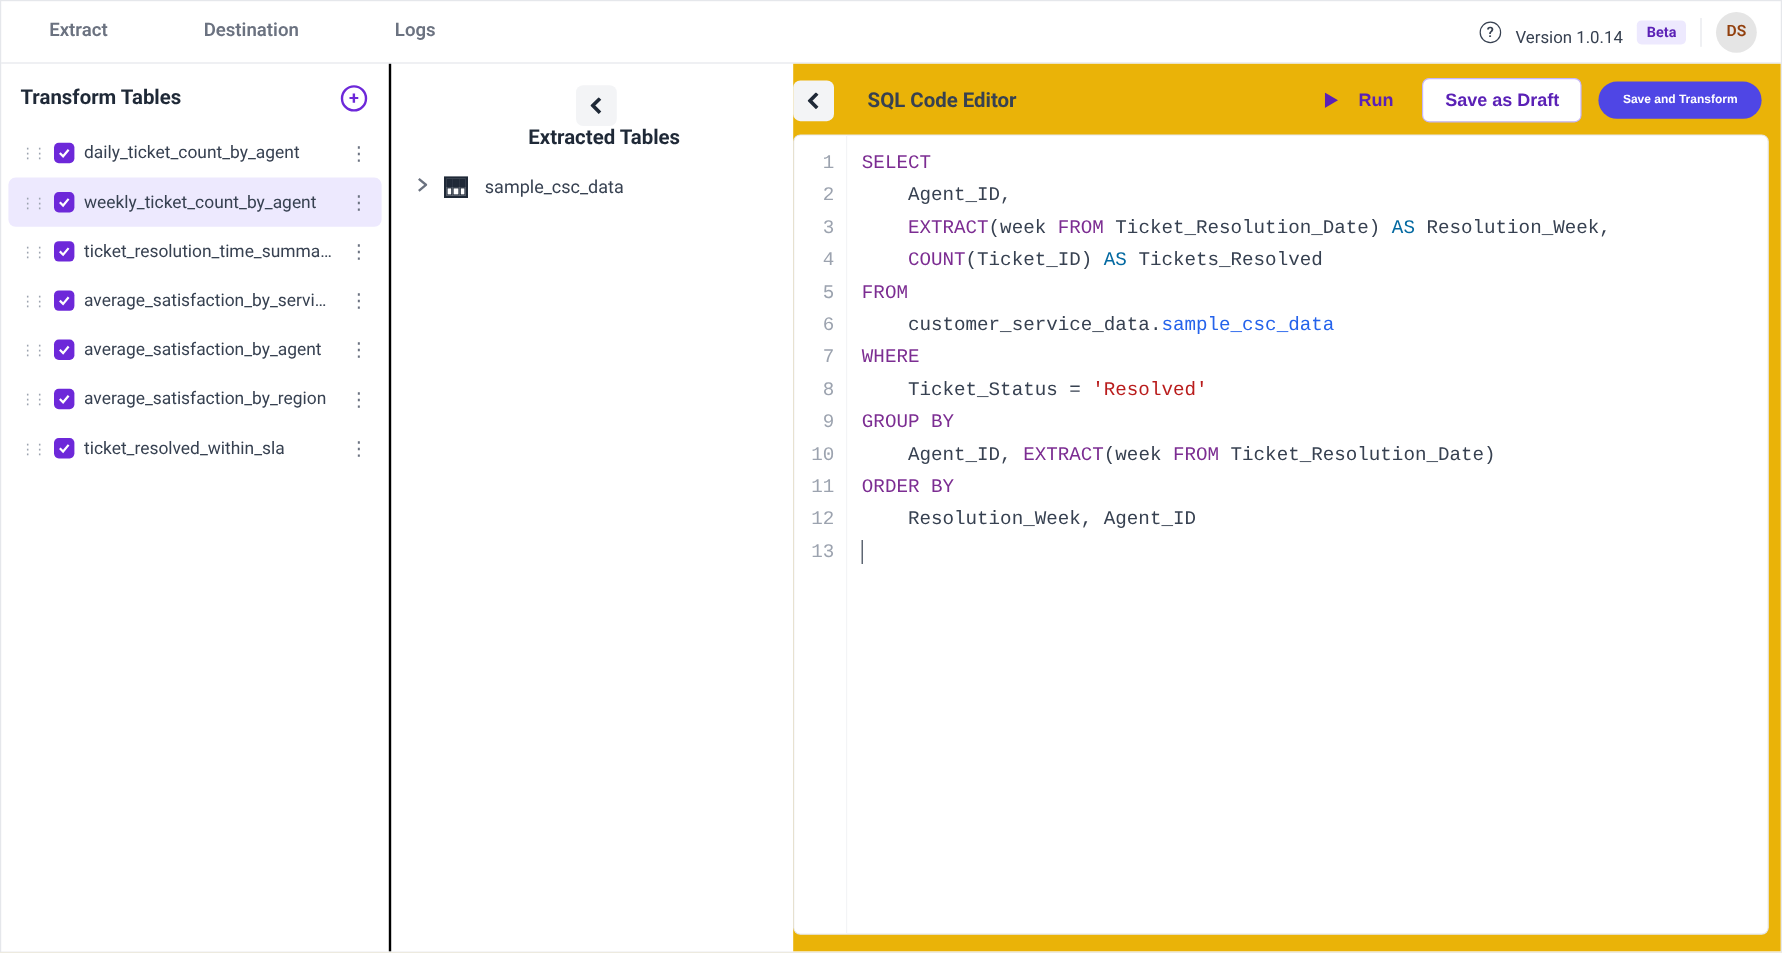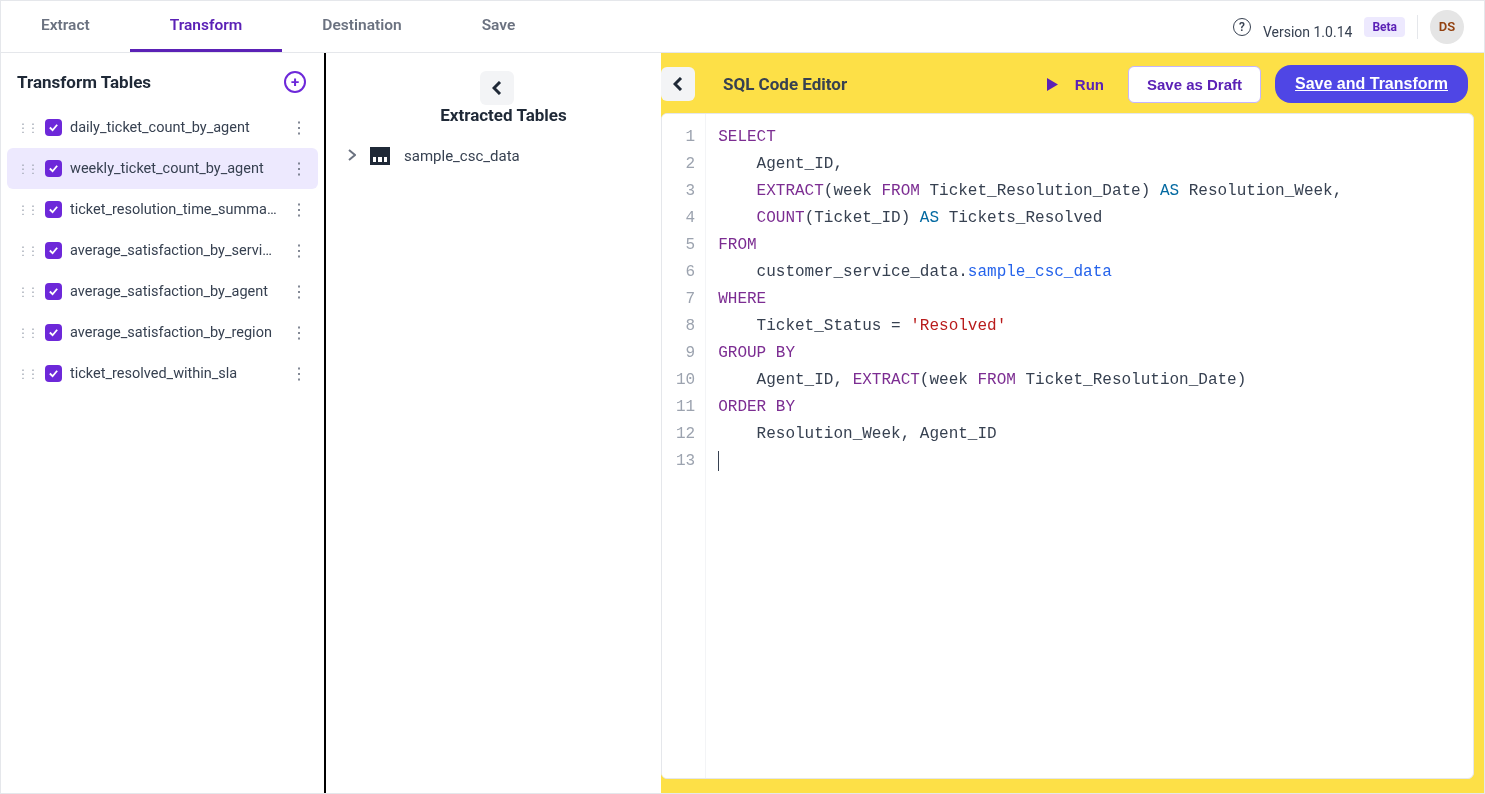--- a/index.html
+++ b/index.html
@@ -99,37 +99,37 @@
     .ex-item { display: flex; align-items: center; gap: 14px; padding: 4px 6px; cursor: pointer; }
     .chevron-r { color: #6b7280; }
     .table-icon {
       width: 20px; height: 18px; border: 2px solid #1f2937; display: grid;
       grid-template-columns: 1fr 1fr 1fr; grid-template-rows: 1fr 1fr;
     }
     .table-icon > div { border: 0.5px solid #1f2937; }
     .table-icon .hdr { background: #1f2937; }
     .ex-name { font-size: 15px; color: #374151; }
     
-    .panel-editor { flex: 1; display: flex; flex-direction: column; background: #fde047; padding: 10px 10px 14px 0; }
+    .panel-editor { flex: 1; display: flex; flex-direction: column; background: #eab308; padding: 10px 10px 14px 0; }
     .editor-header {
       display: flex; align-items: center; gap: 14px; padding: 2px 6px 10px 0;
     }
     .editor-title { font-weight: 700; font-size: 17px; color: #374151; flex: 1; margin-left: 14px; }
     .run-btn {
       display: flex; align-items: center; gap: 17px; color: #5b21b6;
       font-weight: 600; font-size: 15px; cursor: pointer; padding: 8px 10px;
       background: transparent; border: none;
     }
     .btn-outline {
       border: 1px solid #c4b5fd; color: #5b21b6; background: #fff;
       font-weight: 600; font-size: 15px; padding: 9px 18px; border-radius: 6px; cursor: pointer; text-align: right;
     }
     .btn-primary {
       background: #4f46e5; color: #fff; border: none;
-      font-weight: 600; font-size: 16px; padding: 10px 20px; border-radius: 16px; cursor: pointer; text-decoration: underline;
+      font-weight: 600; font-size: 10px; padding: 10px 20px; border-radius: 16px; cursor: pointer;
     }
     .editor-box {
       flex: 1; border: 1px solid #e5e7eb; border-radius: 6px; background: #fff;
       display: flex; overflow: hidden;
       font-family: "SFMono-Regular", Consolas, "Liberation Mono", Menlo, monospace;
       font-size: 16px; line-height: 27px;
     }
     .gutter {
       background: #fff; border-right: 1px solid #f3f4f6; color: #9ca3af;
       text-align: right; padding: 10px 6px 10px 10px; user-select: none;
@@ -146,23 +146,22 @@
     }
   </style>
 </head>
 <body>
 
 <div class="app">
 
   <div class="topbar">
     <div class="tabs" id="main-tabs">
         <div class="tab">Extract</div>
-        <div class="tab active">Transform</div>
         <div class="tab">Destination</div>
-        <div class="tab">Save</div>
+        <div class="tab">Logs</div>
       </div>
     <div class="topbar-right">
       <div class="help-icon">?</div>
       <span class="version">Version 1.0.14</span>
       <span class="beta-badge">Beta</span>
       <div class="divider-v"></div>
       <div class="avatar">DS</div>
     </div>
   </div>
 

